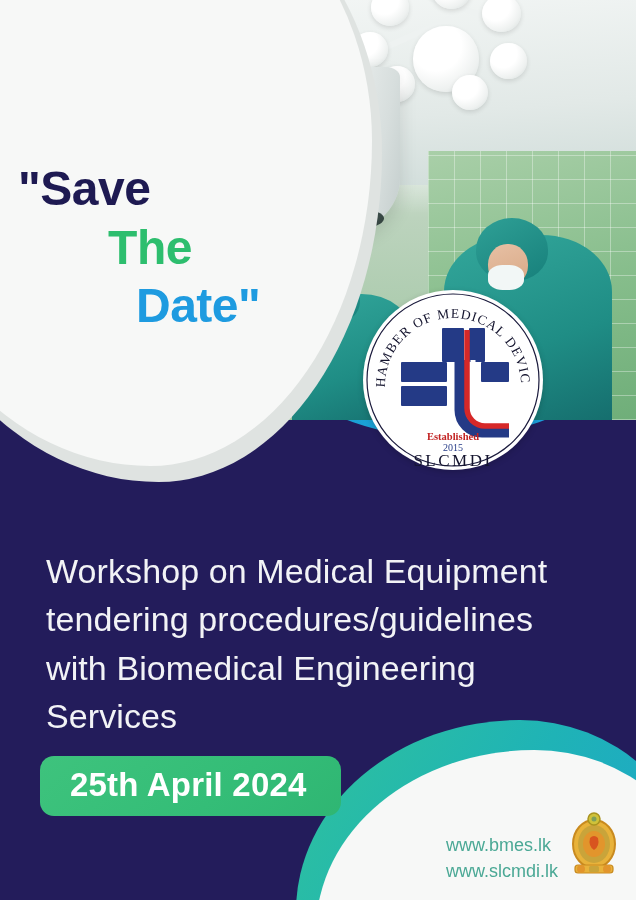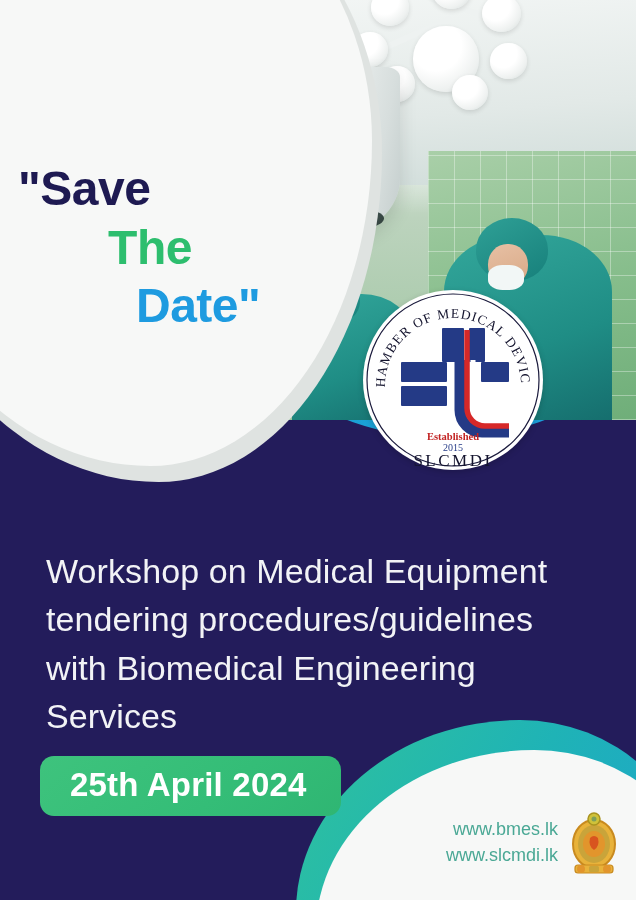--- a/index.html
+++ b/index.html
@@ -271,22 +271,22 @@
     bottom: -162px;
     width: 390px;
     height: 312px;
     border-radius: 56% 44% 40% 60% / 58% 50% 50% 42%;
     background: #f7f8f7;
     z-index: 13;
   }
   .urls {
     position: absolute;
     right: 78px;
-    bottom: 32px;
-    text-align: right;
+    bottom: 16px;
+    text-align: left;
     z-index: 20;
     color: #4aa895;
     font-size: 18px;
     line-height: 1.45;
     font-weight: 300;
   }
   .emblem {
     position: absolute;
     right: 14px;
     bottom: 22px;

